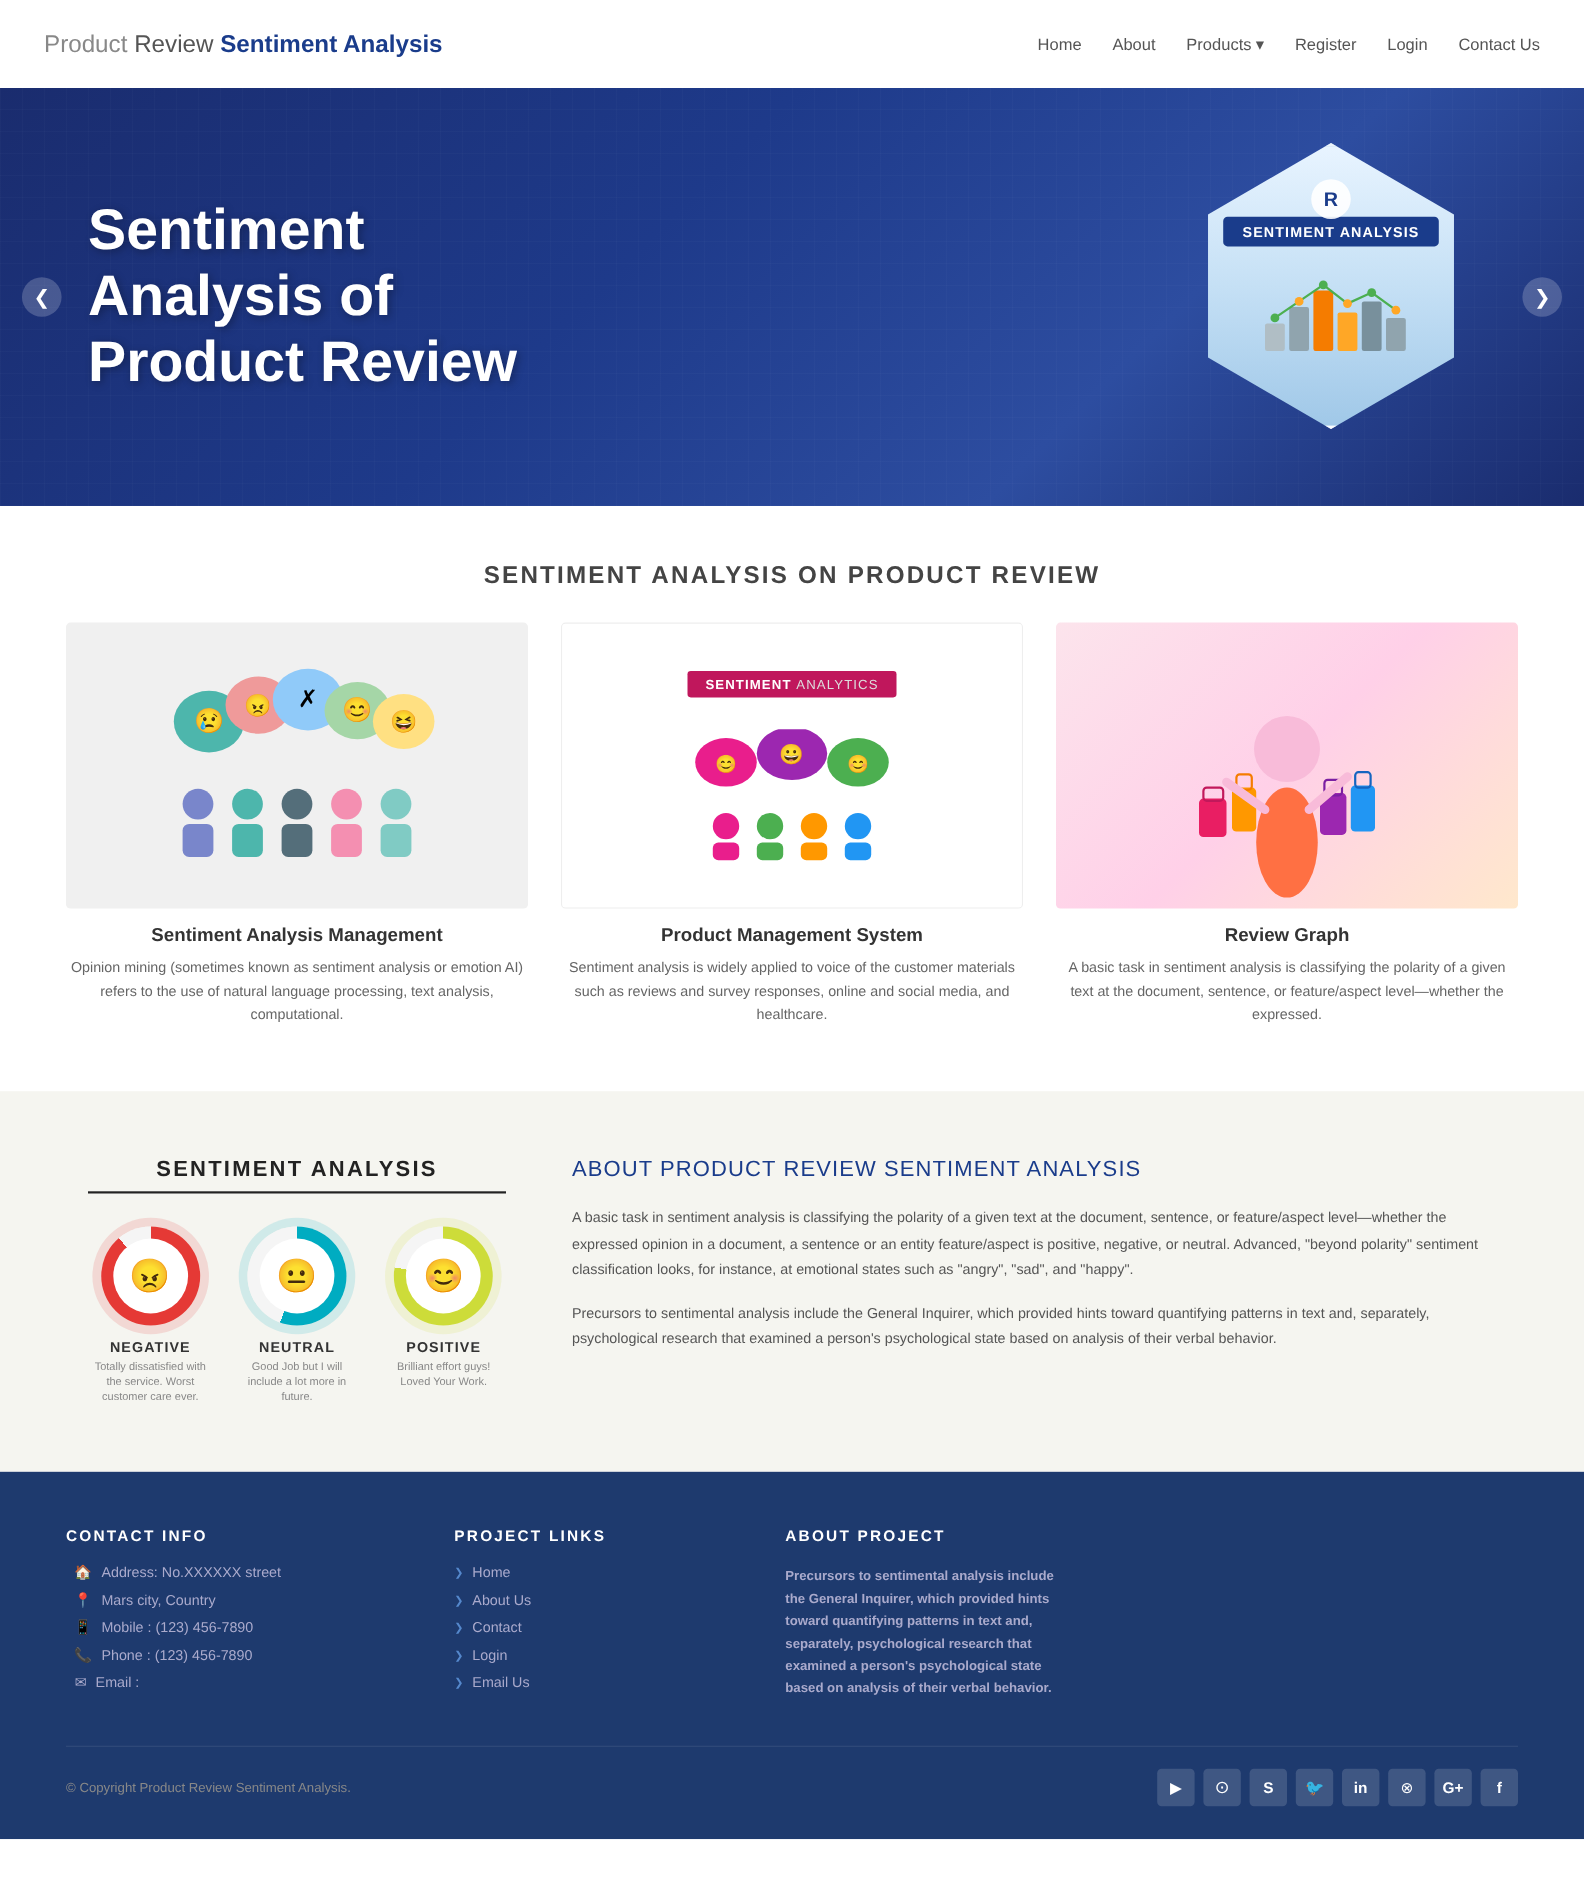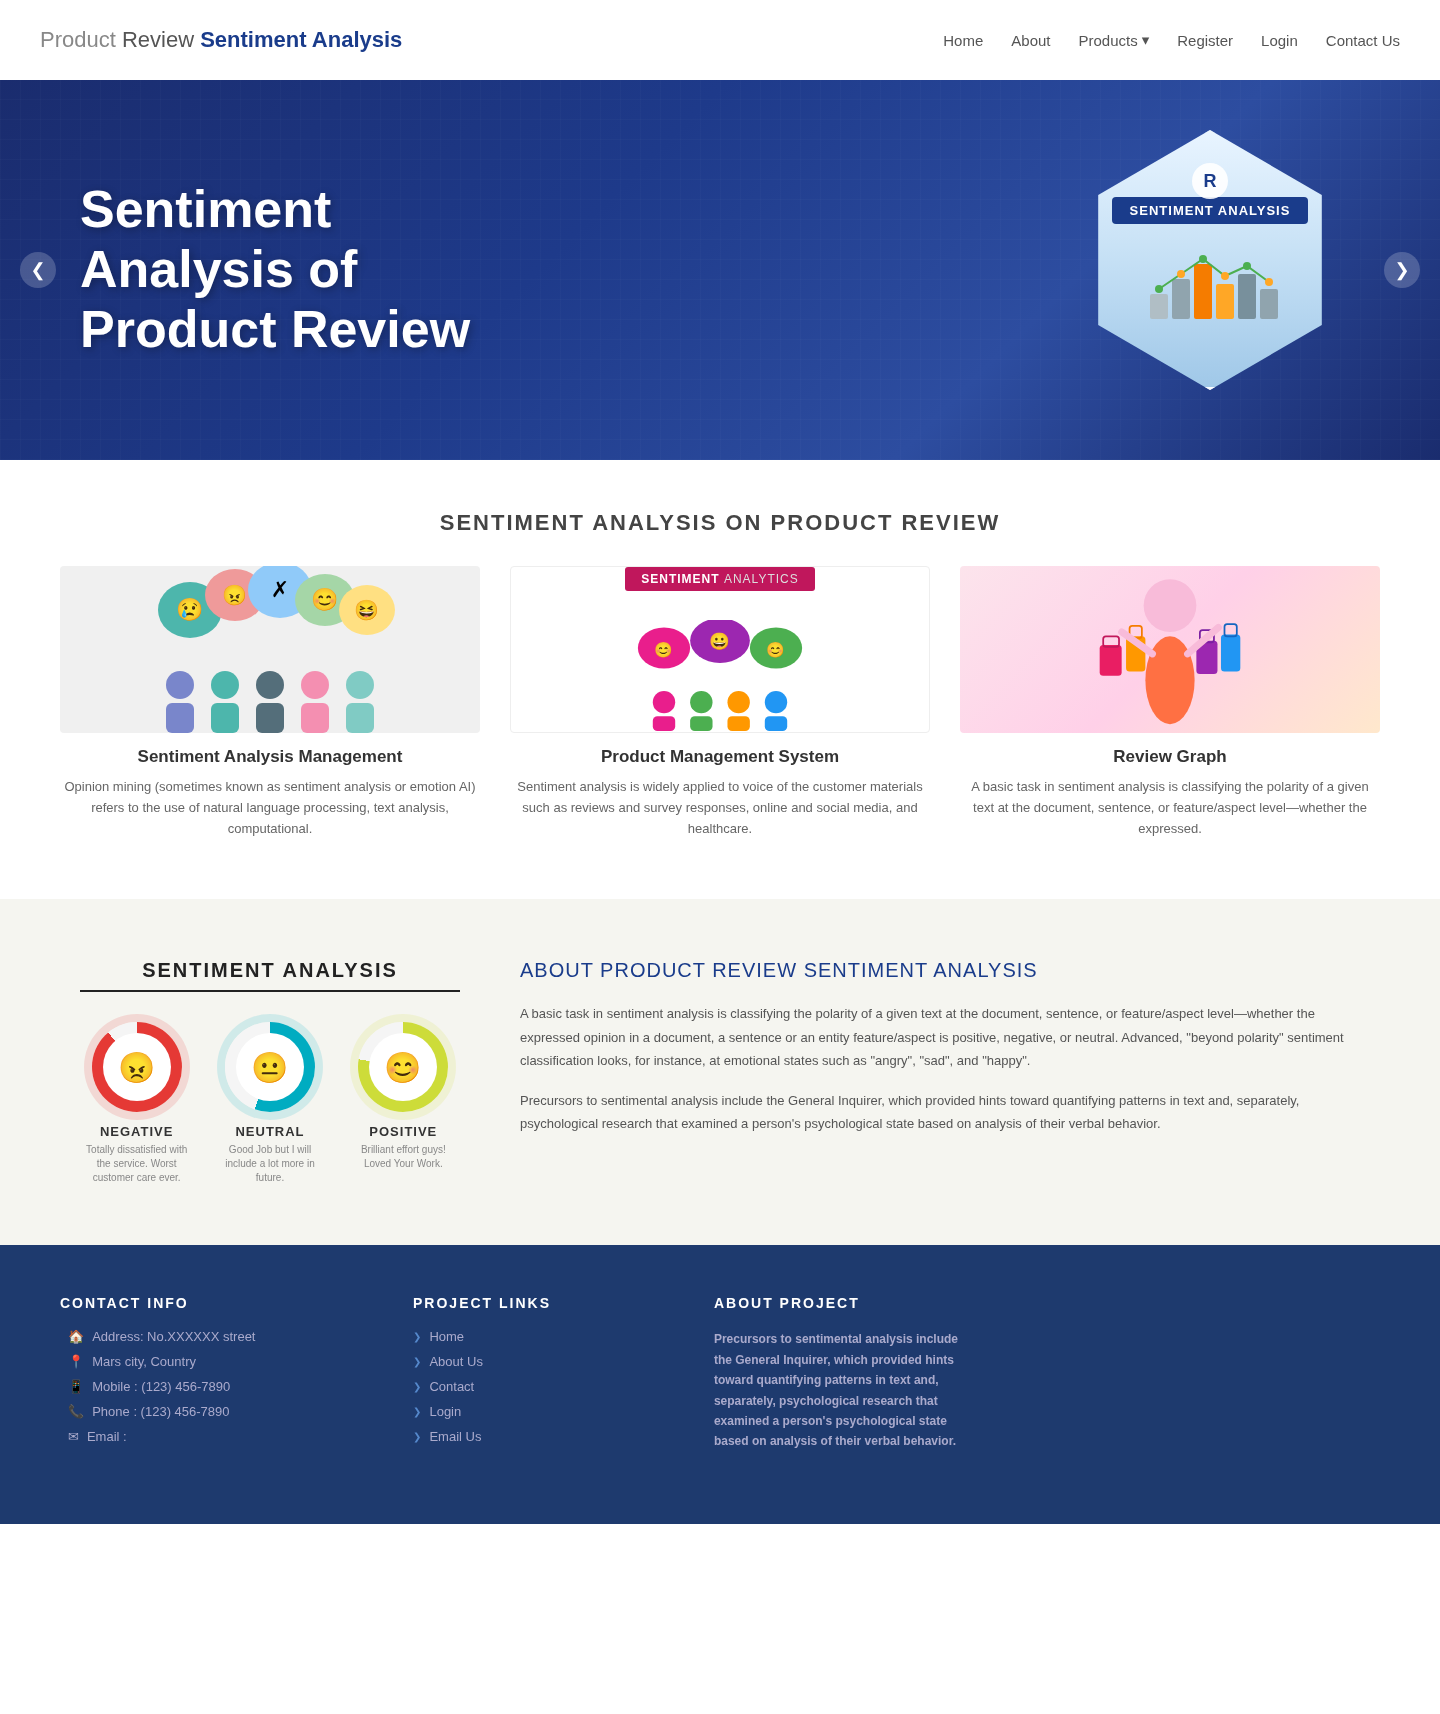--- a/index.html
+++ b/index.html
@@ -74,21 +74,21 @@
       text-align: center; padding: 50px 20px 30px;
       font-size: 22px; font-weight: 600; letter-spacing: 2px; color: #444;
       text-transform: uppercase;
     }
 
     
     .cards-section { padding: 0 60px 60px; }
     .cards-grid { display: grid; grid-template-columns: 1fr 1fr 1fr; gap: 30px; }
     .card { text-align: center; }
     .card-image {
-      width: 100%; height: 167px; object-fit: cover;
+      width: 100%; height: 260px; object-fit: cover;
       border-radius: 4px; overflow: hidden;
       background: #f0f0f0; display: flex; align-items: center; justify-content: center; gap: 17px;
     }
     .card h3 { font-size: 17px; font-weight: 700; margin: 14px 0 10px; color: #333; }
     .card p { font-size: 13px; color: #666; line-height: 1.6; }
 
     
     .about-section {
       display: flex; background: #f5f5f0;
       padding: 60px 80px; gap: 60px; align-items: flex-start;
@@ -408,13 +408,26 @@
       </ul>
     </div>
 
     <div class="footer-col">
       <h4>ABOUT PROJECT</h4>
       <p class="footer-about-text">Precursors to sentimental analysis include the General Inquirer, which provided hints toward quantifying patterns in text and, separately, psychological research that examined a person's psychological state based on analysis of their verbal behavior.</p>
     </div>
 
   </div>
 
+  <div class="footer-bottom">
+    <div class="footer-bottom-text">© Copyright Product Review Sentiment Analysis.</div>
+    <div class="social-icons">
+      <a href="#" class="social-icon" title="YouTube">▶</a>
+      <a href="#" class="social-icon" title="GitHub" style="font-size:16px;">⊙</a>
+      <a href="#" class="social-icon" title="Skype" style="font-weight:700;">S</a>
+      <a href="#" class="social-icon" title="Twitter">🐦</a>
+      <a href="#" class="social-icon" title="LinkedIn" style="font-weight:700;">in</a>
+      <a href="#" class="social-icon" title="Website">⊗</a>
+      <a href="#" class="social-icon" title="Google+" style="font-weight:700;">G+</a>
+      <a href="#" class="social-icon" title="Facebook" style="font-weight:700;">f</a>
+    </div>
+  </div>
 </footer>
 
 </body></html>

